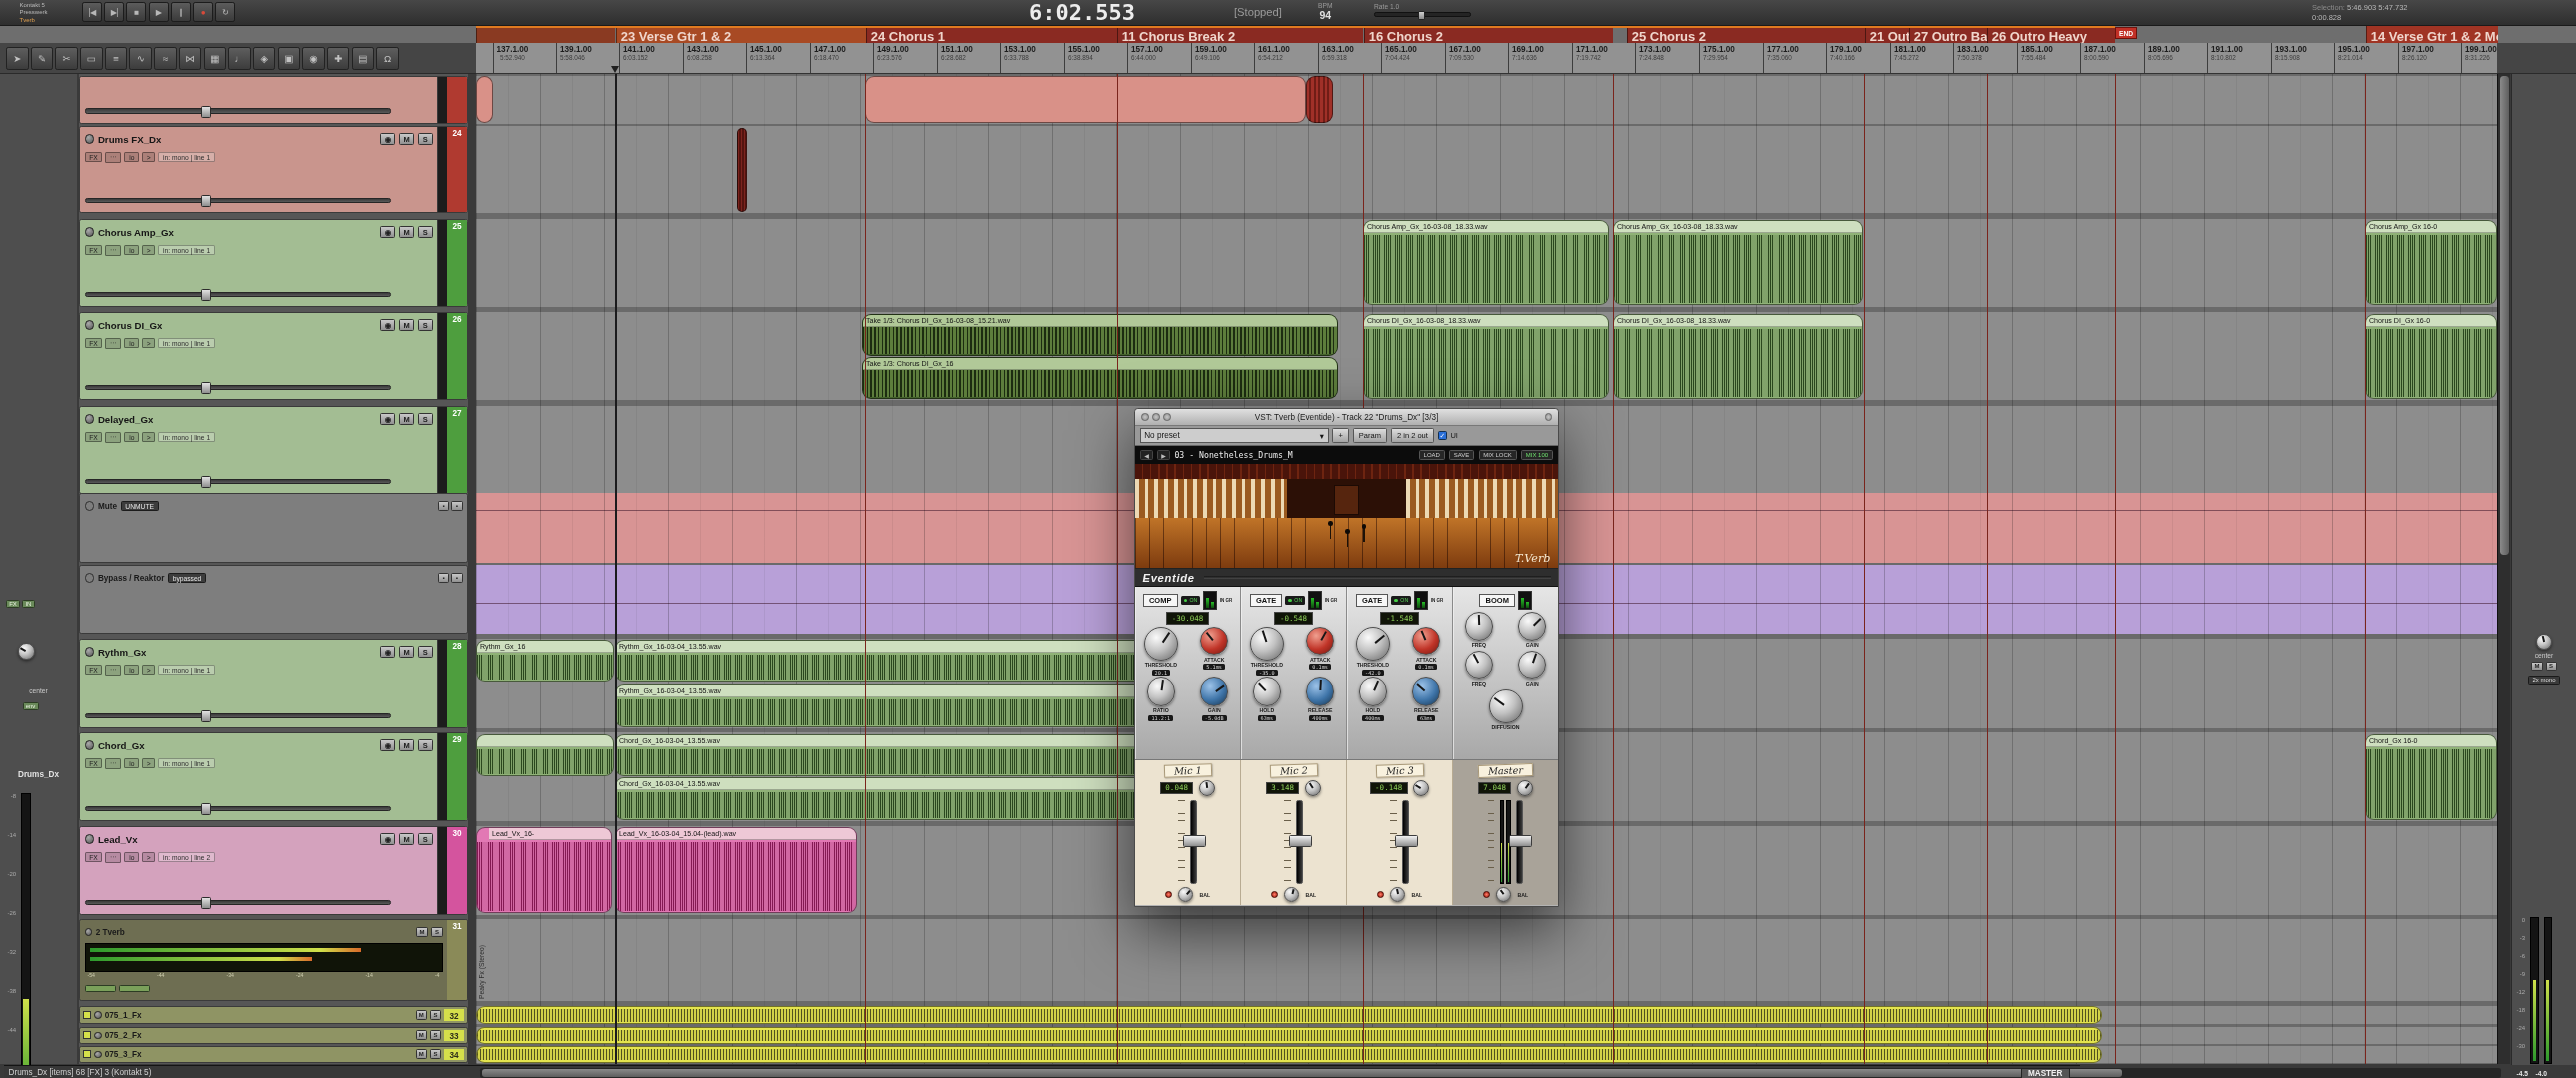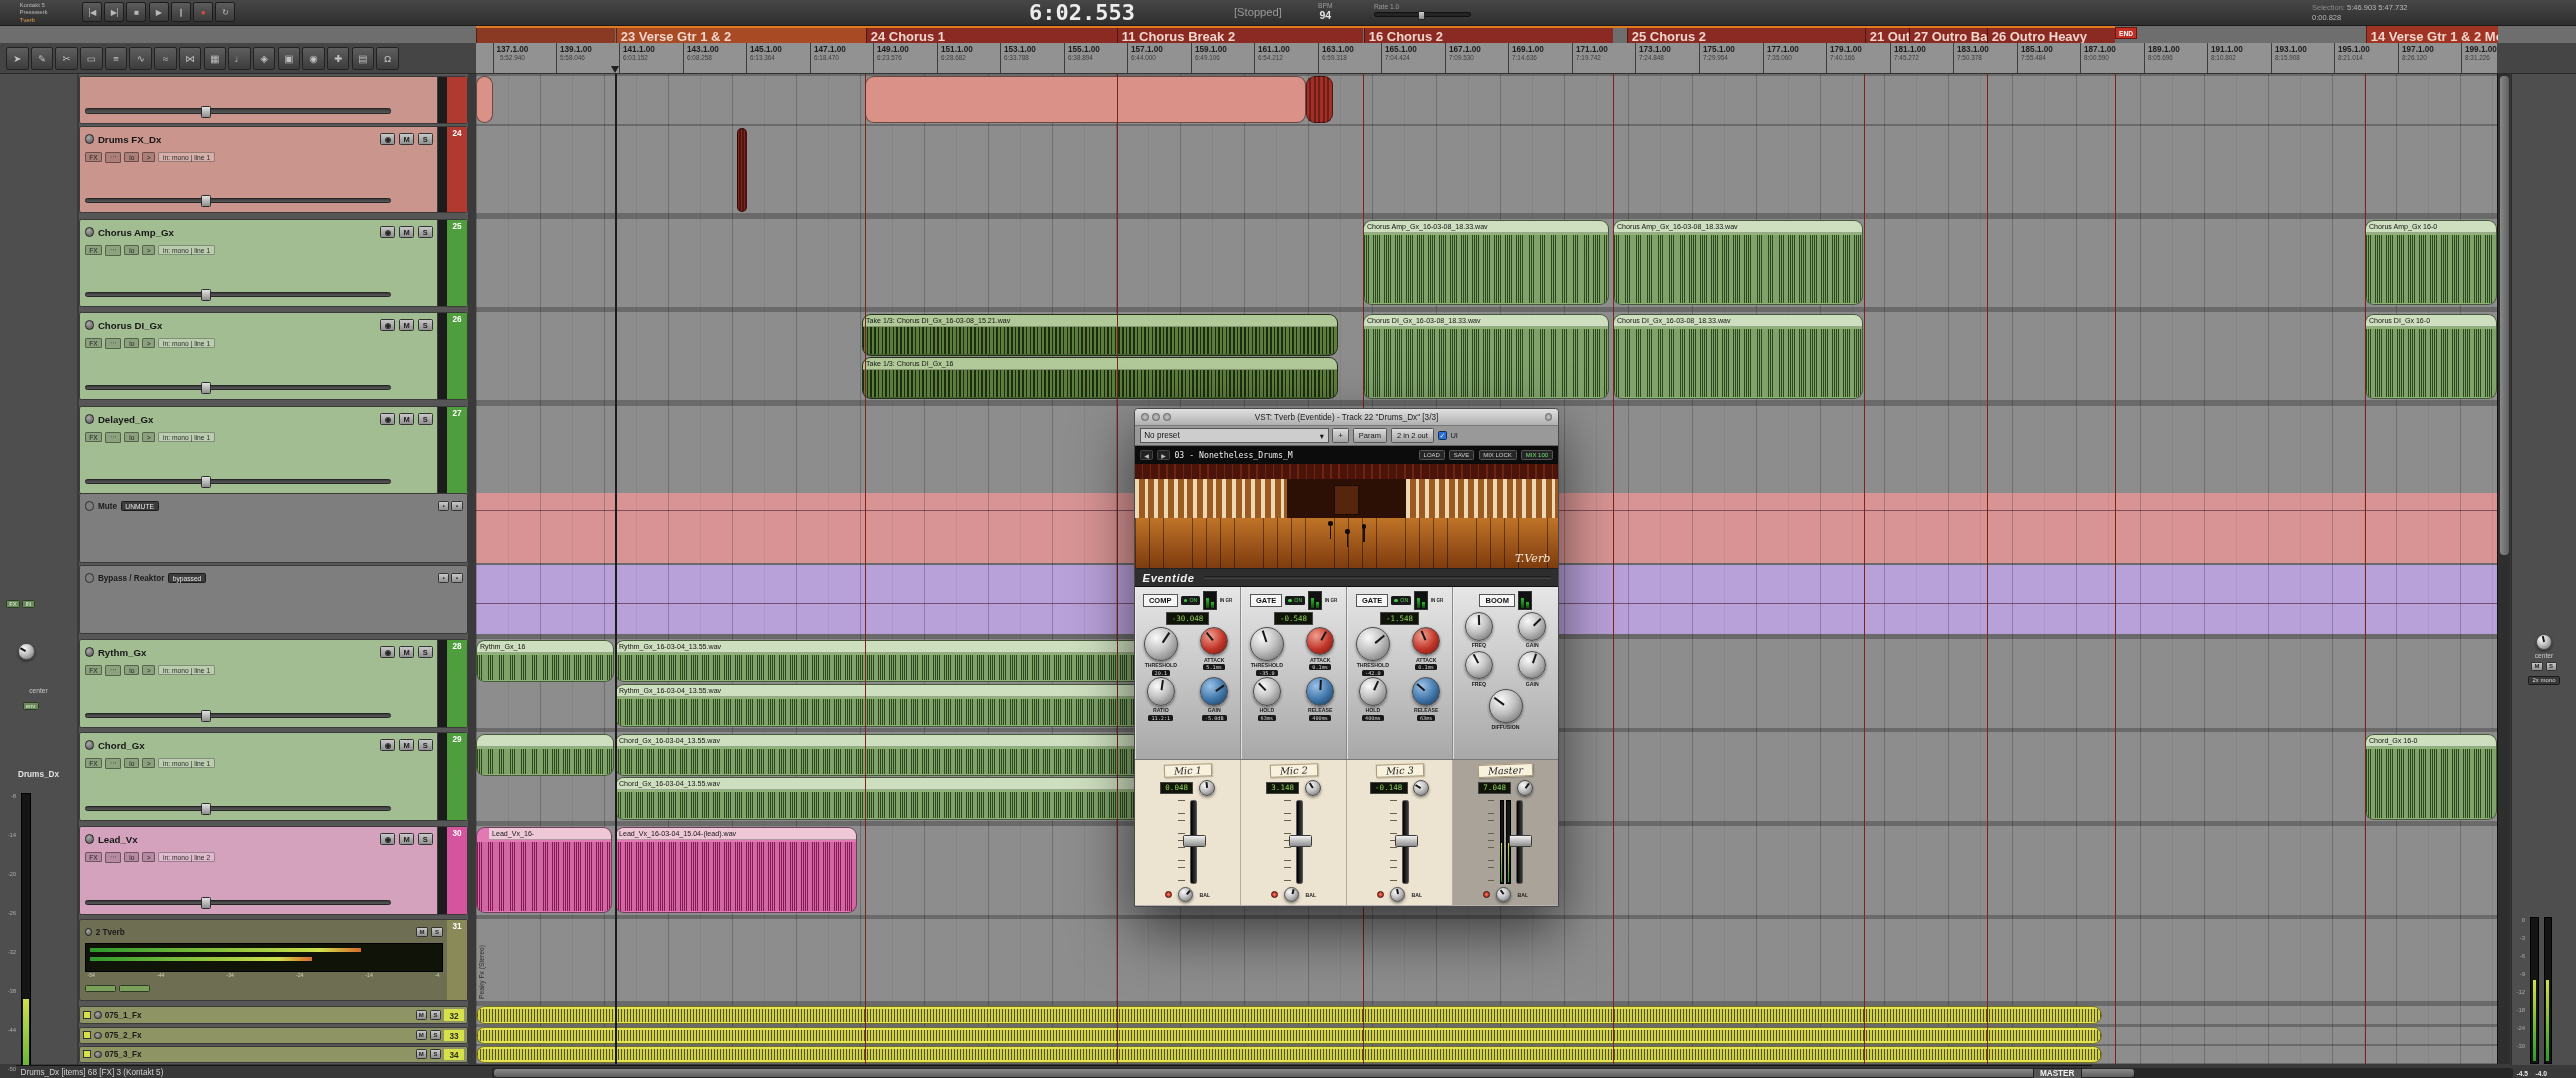--- a/index.html
+++ b/index.html
@@ -102,21 +102,21 @@
 
 .mixerpanel{background:#6e6e52}
 .mixmeterbox{margin-top:2.2px;height:28.5px;background:#101408;border:0.7px solid #000;padding:3.7px 4.5px;display:flex;flex-direction:column;gap:4.5px}
 .mixbar{height:4.5px;width:78%;background:linear-gradient(90deg,#2d9a2d,#cfe04a 85%,#d86a2a)}
 .mixbar.b2{width:64%}
 .mixscale{display:flex;justify-content:space-between;font-size:5.2px;color:#cfcfb0;padding:0.7px 3px}
 .greenchip{width:31px;height:7.5px;background:#7aa05a;border:0.7px solid #2c3c24;border-radius:1.5px}
 
 #vscroll{position:absolute;left:2497px;top:74px;width:12.7px;height:990px;background:#2e2e2e;border-left:0.7px solid #111;z-index:8}
 #vthumb{position:absolute;left:1.5px;top:1.5px;width:9px;height:479px;background:linear-gradient(90deg,#8a8a8a,#5e5e5e);border-radius:3.7px}
-#bottombar{position:absolute;left:16px;top:1065px;width:2076px;height:13.5px;background:#383838;border-top:0.7px solid #141414;z-index:20}
+#bottombar{position:absolute;left:4px;top:1065px;width:2076px;height:13.5px;background:#383838;border-top:0.7px solid #141414;z-index:20}
 #statusbar{position:absolute;left:4.5px;top:1.5px;font-size:8.2px;color:#d0d0d0}
 #hscroll{position:absolute;left:476px;top:1.5px;width:2021px;height:10.5px;background:#262626;border-radius:2.2px}
 #hthumb{position:absolute;left:1.5px;top:1.5px;width:1640px;height:7.5px;background:linear-gradient(#8a8a8a,#5e5e5e);border-radius:3px}
 #masterlabel{position:absolute;right:10.5px;top:1.5px;font-size:8.2px;font-weight:bold;color:#f0f0f0;background:#555;padding:0 6px;border:0.7px solid #222}
 
 #rightdock{position:absolute;left:2511px;top:25.5px;width:65px;height:1039px;background:#4e4e4e;border-left:0.7px solid #2a2a2a;z-index:6}
 #master-fx-list{position:absolute;left:3.7px;top:2.2px;font-size:7.1px;line-height:9.7px;white-space:nowrap}
 #rd-strip{position:absolute;left:3px;top:605px;width:58px;text-align:center}
 #rd-strip .knobwrap{display:flex;justify-content:center;margin-top:3px}
 #rd-center{font-size:6.7px;color:#c8c8c8;margin-top:1.5px}

